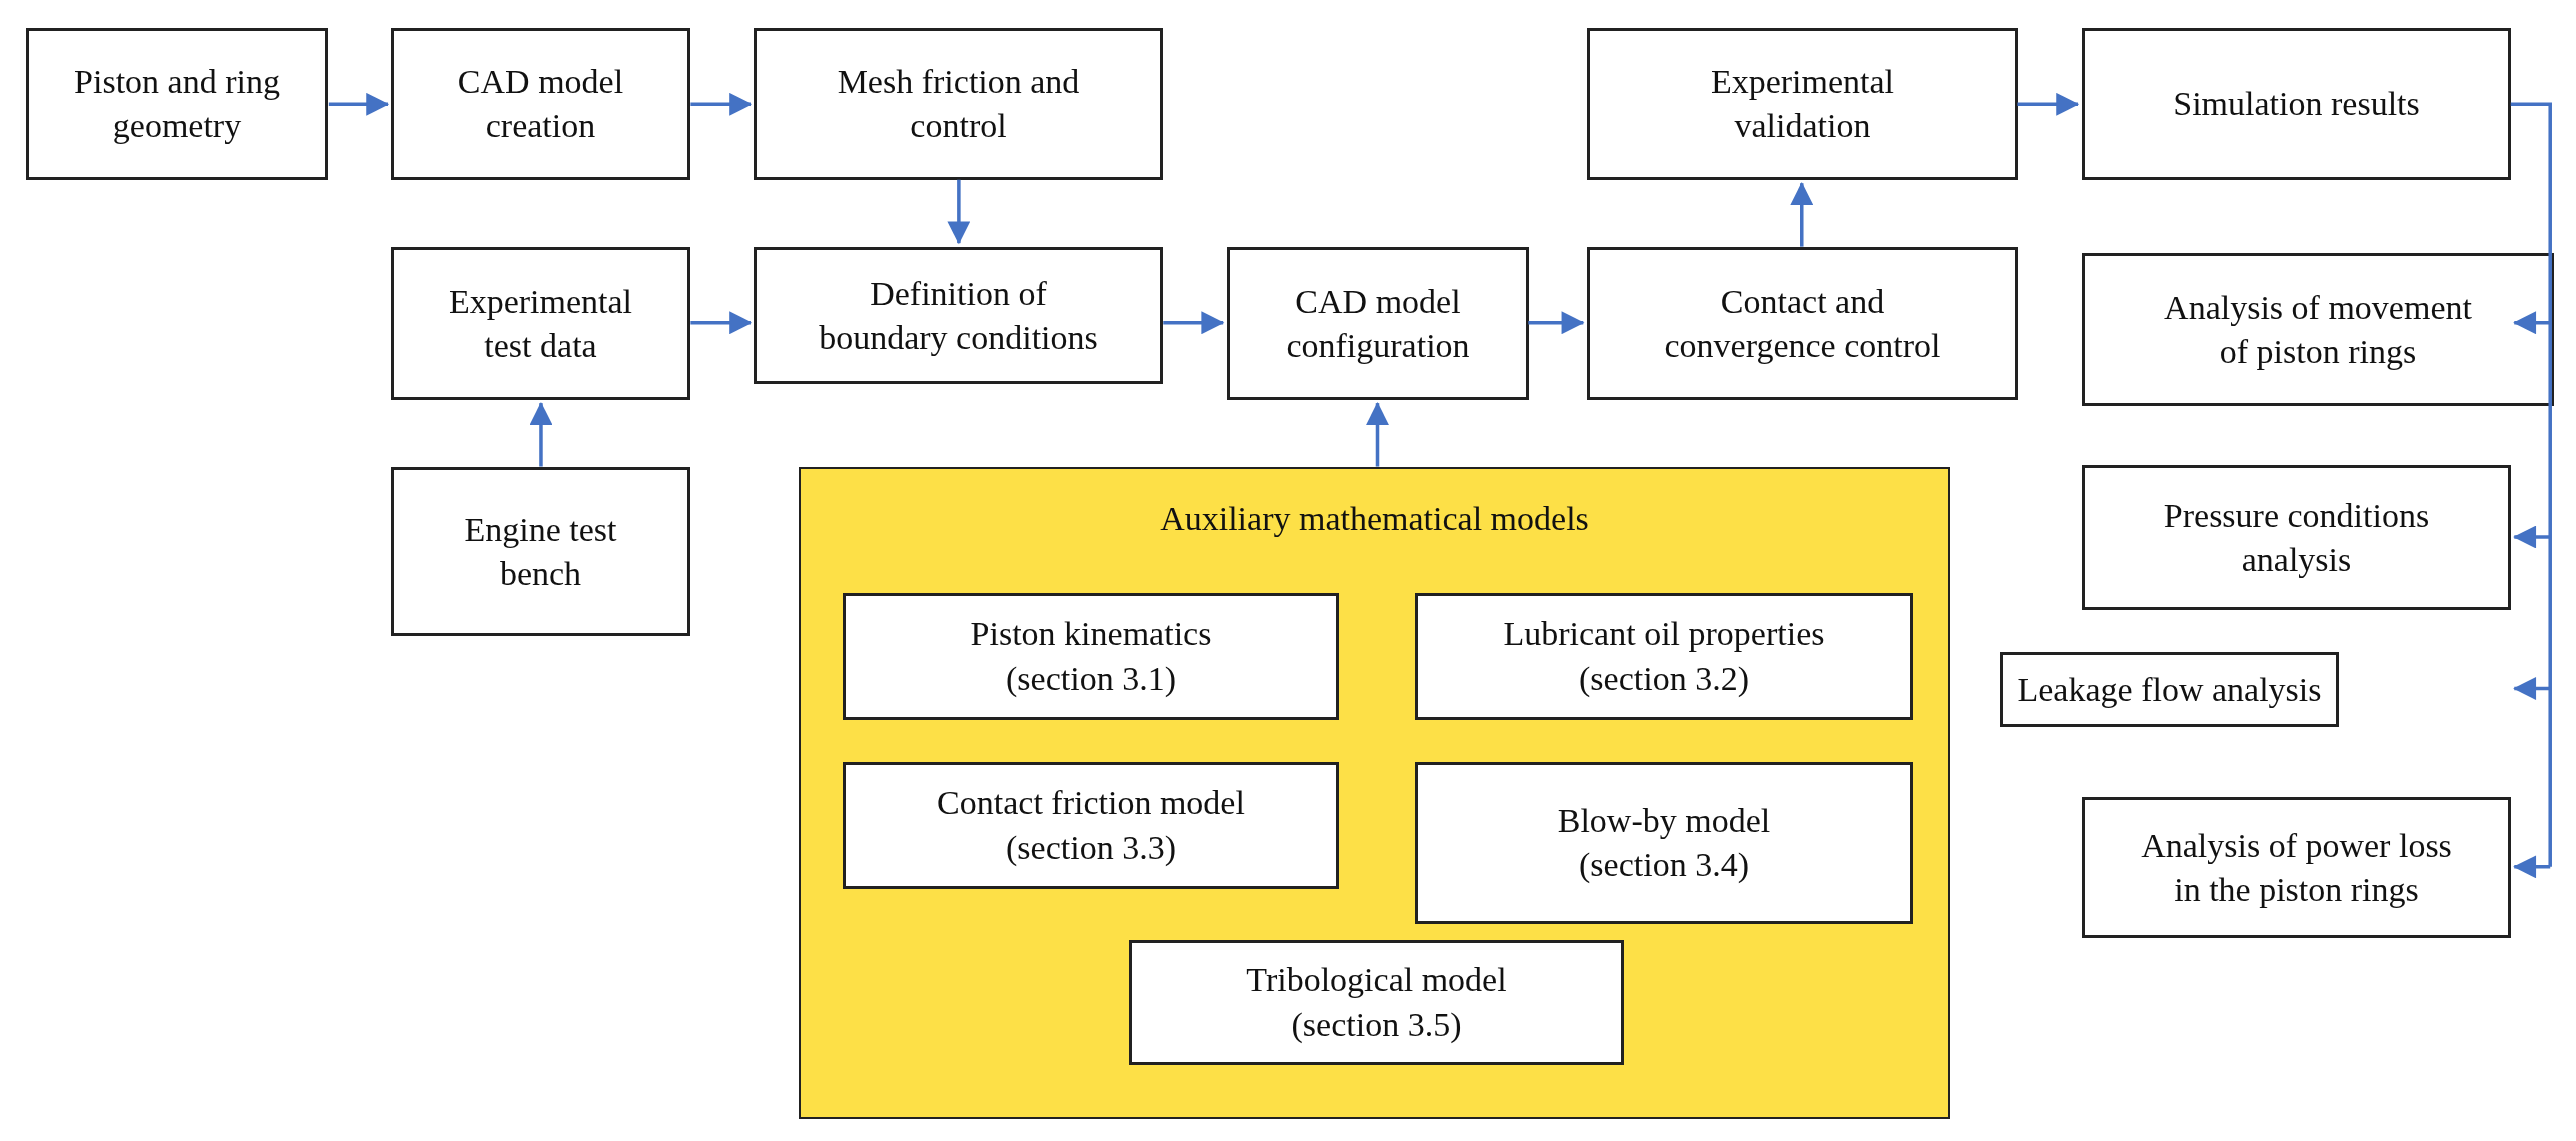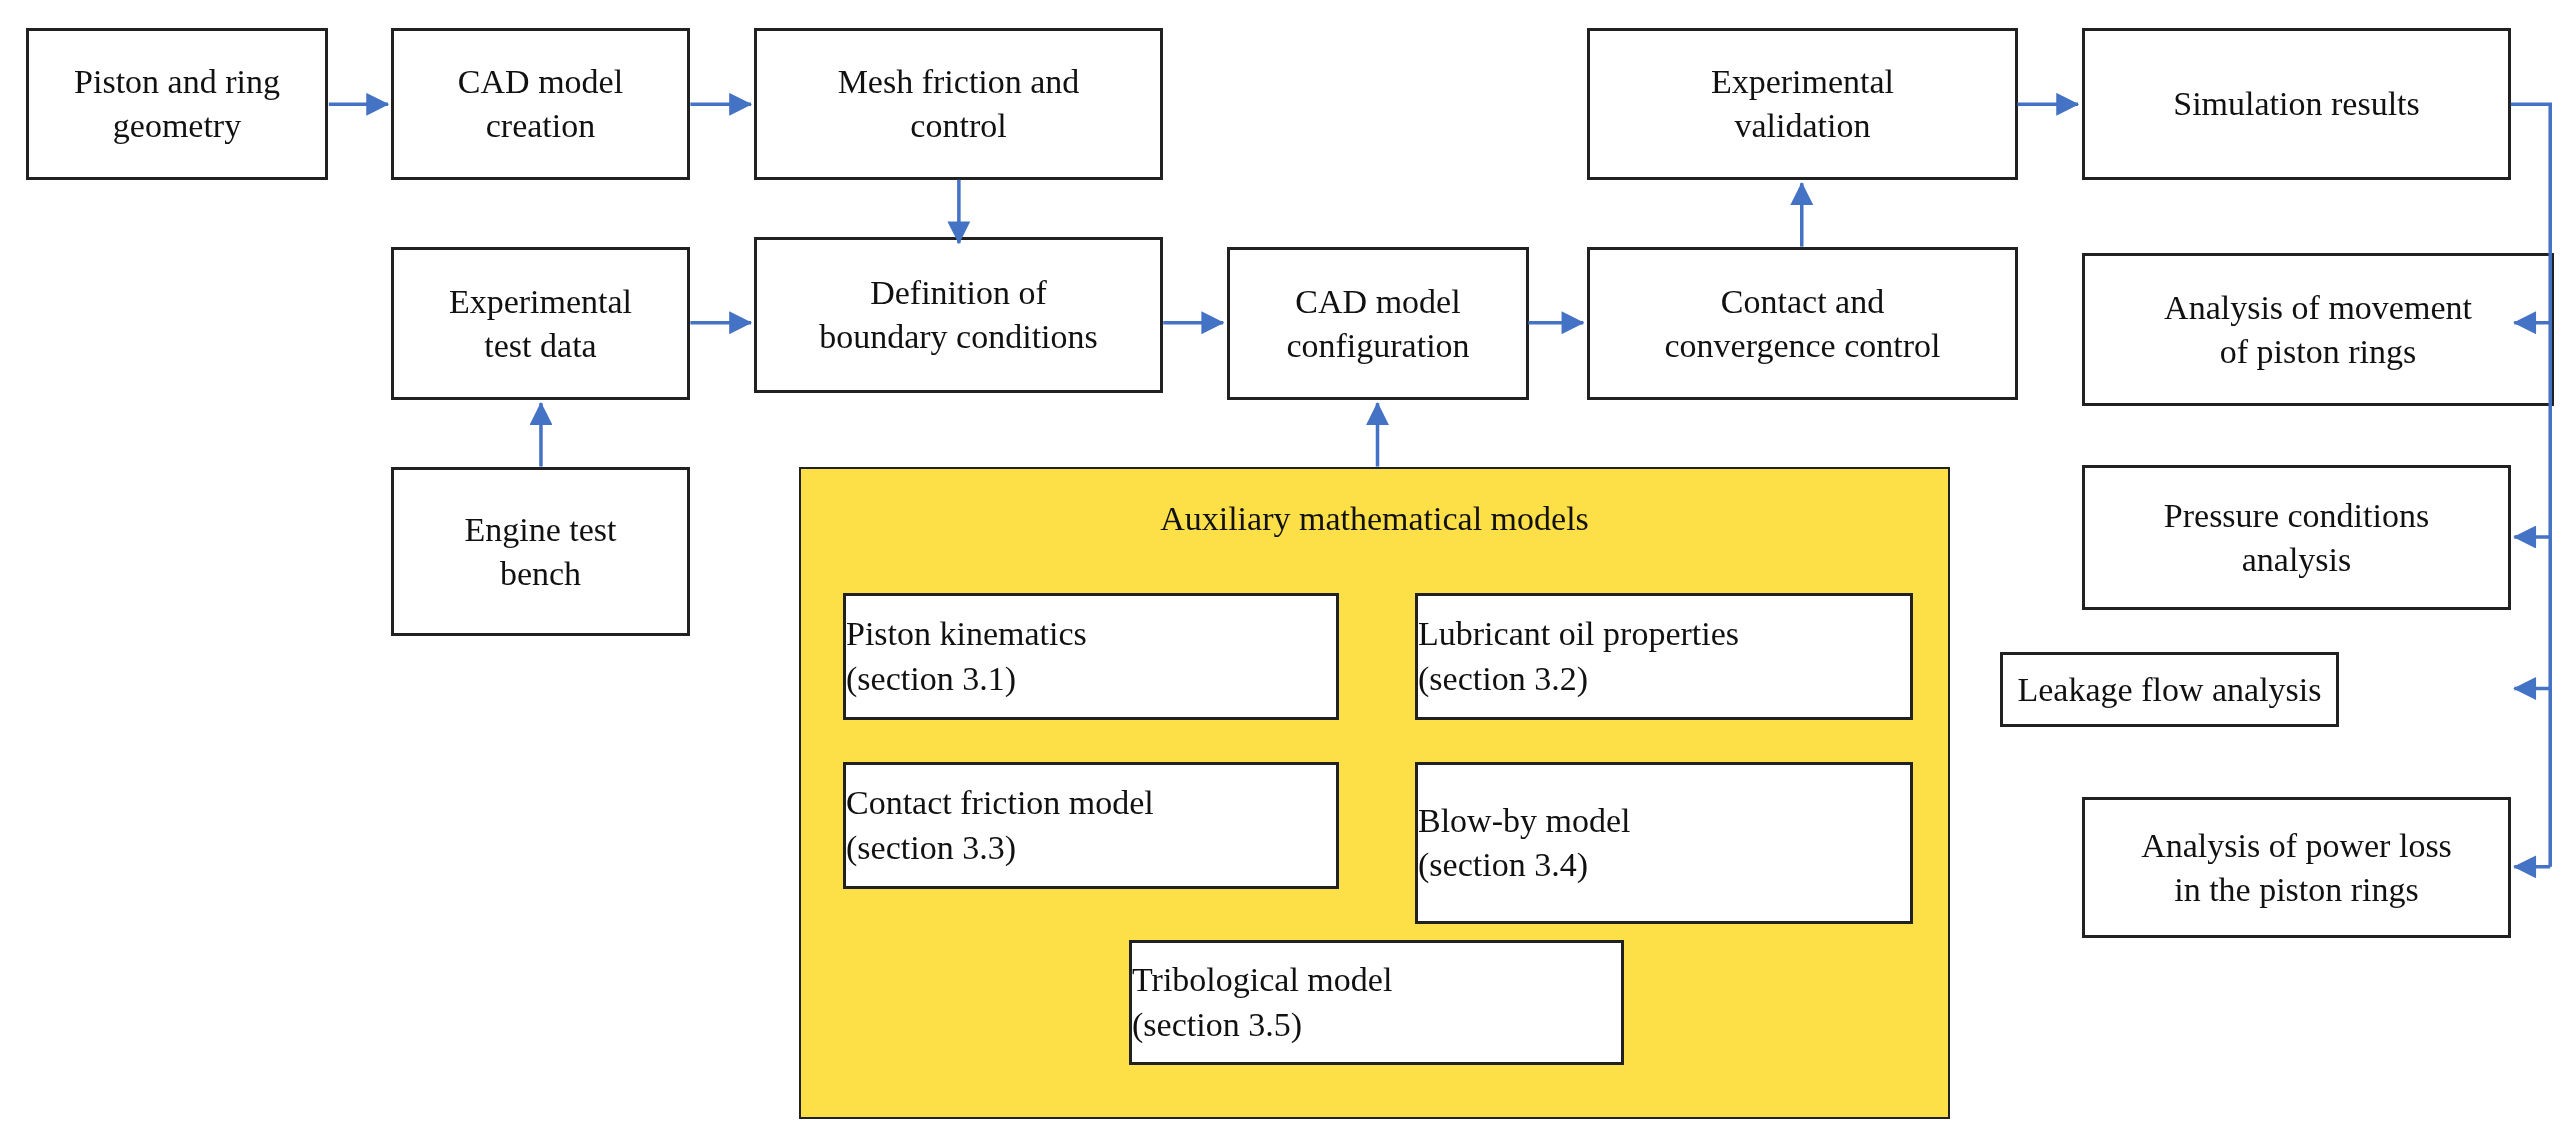--- a/index.html
+++ b/index.html
@@ -37,21 +37,21 @@
   .aux-title{
     position:absolute;left:0;right:0;top:30px;
     text-align:center;font-size:34px;line-height:1.2;
   }
   .subnode{
     position:absolute;
     box-sizing:border-box;
     border:3.5px solid var(--box-border);
     background:#fff;
     display:flex;flex-direction:column;
-    align-items:flex-start;justify-content:center;
+    align-items:center;justify-content:center;
     text-align:center;
     font-size:34px;line-height:1.3;
   }
   svg.arrows{
     position:absolute;left:0;top:0;width:100%;height:100%;
     pointer-events:none;
   }
   .arrow{stroke:var(--arrow);stroke-width:5;fill:none;}
   .arrowhead{fill:var(--arrow);}
 </style>
@@ -83,21 +83,21 @@
   <div class="node" style="left:2082px;top:28px;width:429px;height:152px">
     <div class="l">Simulation results</div>
     <div class="l"></div>
   </div>
 
   <div class="node" style="left:391px;top:247px;width:299px;height:153px">
     <div class="l">Experimental</div>
     <div class="l">test data</div>
   </div>
 
-  <div class="node" style="left:754px;top:237px;width:409px;height:156px">
+  <div class="node" style="left:754px;top:247px;width:409px;height:137px">
     <div class="l">Definition of</div>
     <div class="l">boundary conditions</div>
   </div>
 
   <div class="node" style="left:1227px;top:247px;width:302px;height:153px">
     <div class="l">CAD model</div>
     <div class="l">configuration</div>
   </div>
 
   <div class="node" style="left:1587px;top:247px;width:431px;height:153px">

